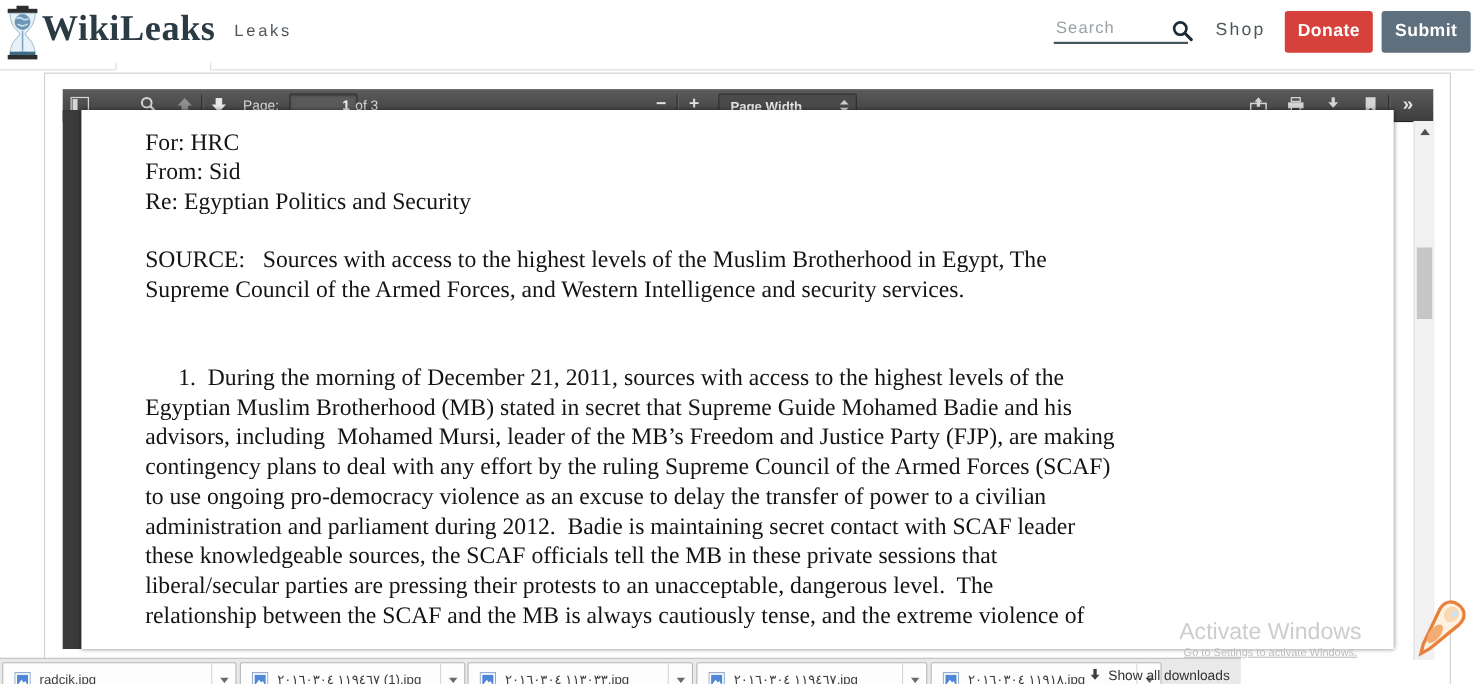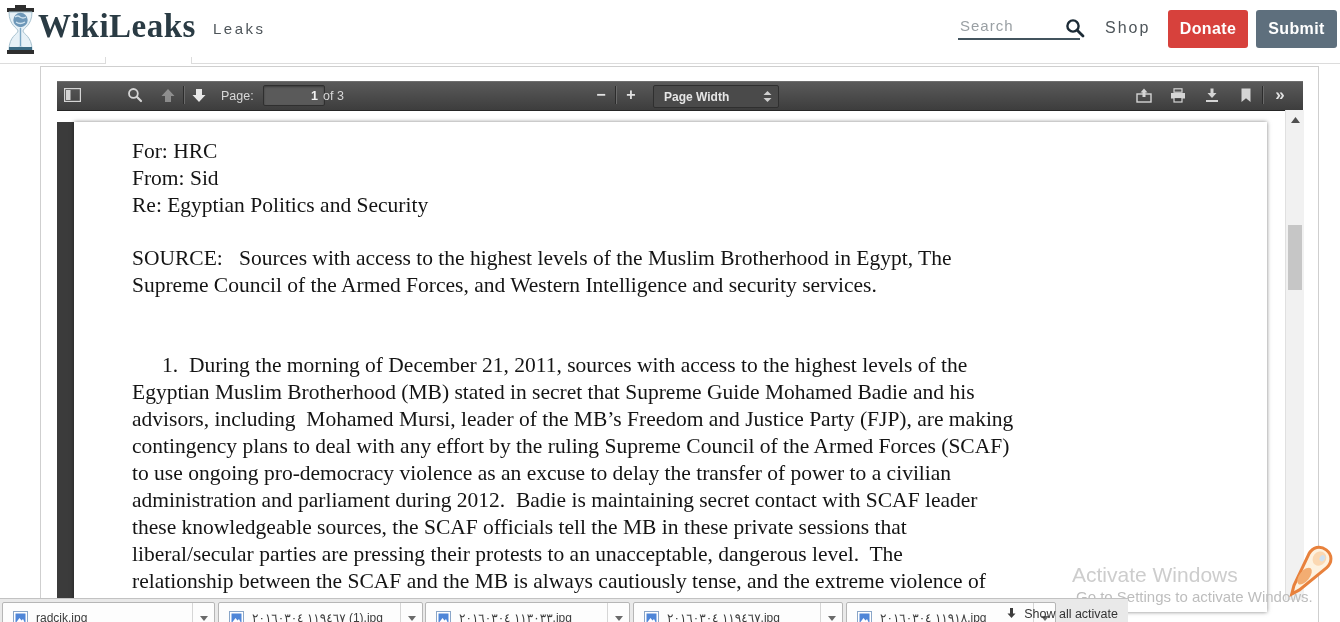--- a/index.html
+++ b/index.html
@@ -39,38 +39,38 @@
         font-size:12.5px;font-weight:bold;padding:0 6px 0 2px;outline:none;
         box-shadow:inset 0 1px 2px rgba(0,0,0,.35);font-family:"Liberation Sans",sans-serif;}
   .zoomglyph{color:#e2e2e2;font-size:16px;font-weight:bold;line-height:1;}
   .zsel{position:absolute;left:596px;top:4px;width:114px;height:21px;background:#4a4a4a;
         border:1px solid #2f2f2f;border-radius:2px;color:#e6e6e6;font-size:12px;font-weight:bold;
         display:flex;align-items:center;padding-left:10px;cursor:pointer;}
   .zsel .arr{position:absolute;right:6px;top:5px;}
   .more{color:#e2e2e2;font-size:17px;font-weight:bold;}
 
   
-  .viewer{position:absolute;left:57px;top:122px;width:1118px;height:490px;background:#3b3b3b;}
+  .viewer{position:absolute;left:57px;top:100px;width:1118px;height:490px;background:#3b3b3b;}
   .pdf-page{position:absolute;left:17px;top:0;width:1193px;height:490px;background:#fff;
         overflow:hidden;box-shadow:0 0 4px rgba(0,0,0,.5);}
   .doc{position:absolute;left:58px;right:14px;font-family:"Liberation Serif",serif;
         font-size:21.5px;line-height:27px;color:#141414;font-weight:500;}
   .doc div{white-space:pre-wrap;}
   .indent{text-indent:30px;}
 
   
   .sbar{position:absolute;left:1285px;top:110px;width:18px;height:490px;background:#f1f1f1;
         border-left:1px solid #e0e0e0;}
   .sbtn{position:absolute;left:2px;top:2px;width:14px;height:15px;display:flex;align-items:center;
         justify-content:center;cursor:pointer;}
   .sthumb{position:absolute;left:2px;top:115px;width:14px;height:65px;background:#c6c6c6;cursor:pointer;}
 
   
   .wm1{position:absolute;left:1072px;top:563px;font-size:21px;color:#cdcdcd;z-index:1;}
-  .wm2{position:absolute;left:1076px;top:588px;font-size:15px;color:#bdbdbd;z-index:1;}
+  .wm2{position:absolute;left:1076px;top:588px;font-size:10px;color:#bdbdbd;z-index:1;text-decoration:underline;}
 
   
   .shelf{position:absolute;left:0;top:598px;width:1128px;height:24px;background:#e9e9e9;
         border-top:1px solid #c2c2c2;z-index:2;}
   .ditem{position:absolute;top:3px;height:30px;background:#fdfdfd;border:1px solid #b6b6b6;
         border-radius:2px;display:flex;align-items:center;cursor:pointer;}
   .ditem .fname{font-size:12px;color:#3c3c3c;margin-left:8px;white-space:nowrap;overflow:hidden;}
   .ddrop{position:absolute;right:0;top:0;bottom:0;width:21px;border-left:1px solid #d6d6d6;
         display:flex;align-items:center;justify-content:center;cursor:pointer;}
   .showall{position:absolute;right:10px;top:8px;display:flex;align-items:center;gap:7px;
@@ -323,21 +323,21 @@
             <path d="M0 0 H8 L4 5 Z" fill="#6a6a6a"></path>
           </svg>
       </span>
     </div>
 
     <div class="showall">
       <svg width="11" height="12" viewBox="0 0 11 12">
         <rect x="4" y="0" width="3" height="6" fill="#3c3c3c"></rect>
         <path d="M5.5 10 L1.5 5.5 H9.5 Z" fill="#3c3c3c"></path>
       </svg>
-      <span>Show all activate</span>
+      <span>Show all downloads</span>
     </div>
   </div>
 
   <span class="cursor">
     <svg width="58" height="66" viewBox="0 0 58 66">
       <g transform="rotate(38 27 32)">
         <path d="M27 4 C35 4 39.5 10 38.2 18 L30.5 52 L27 60 L23.5 52 L15.8 18 C14.5 10 19 4 27 4 Z" fill="#fdf2e0" stroke="#e8813c" stroke-width="3"></path>
         <ellipse cx="27" cy="15" rx="6.5" ry="7.5" fill="#fbd8b2"></ellipse>
         <ellipse cx="26" cy="38" rx="5" ry="10" fill="#f3ad72"></ellipse>
         <ellipse cx="29" cy="13" rx="2.6" ry="3.2" fill="#cfe0ef"></ellipse>

